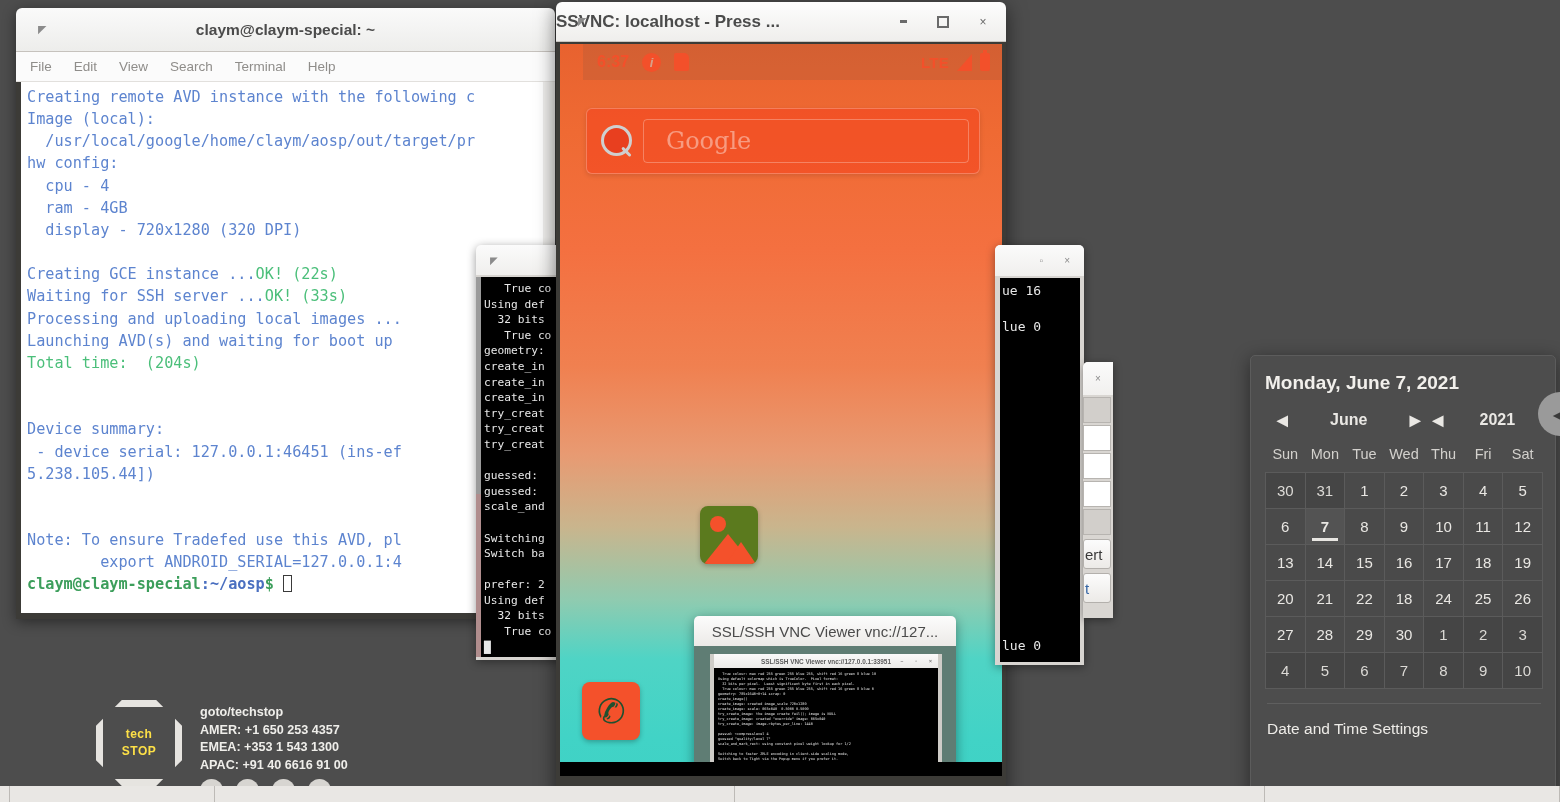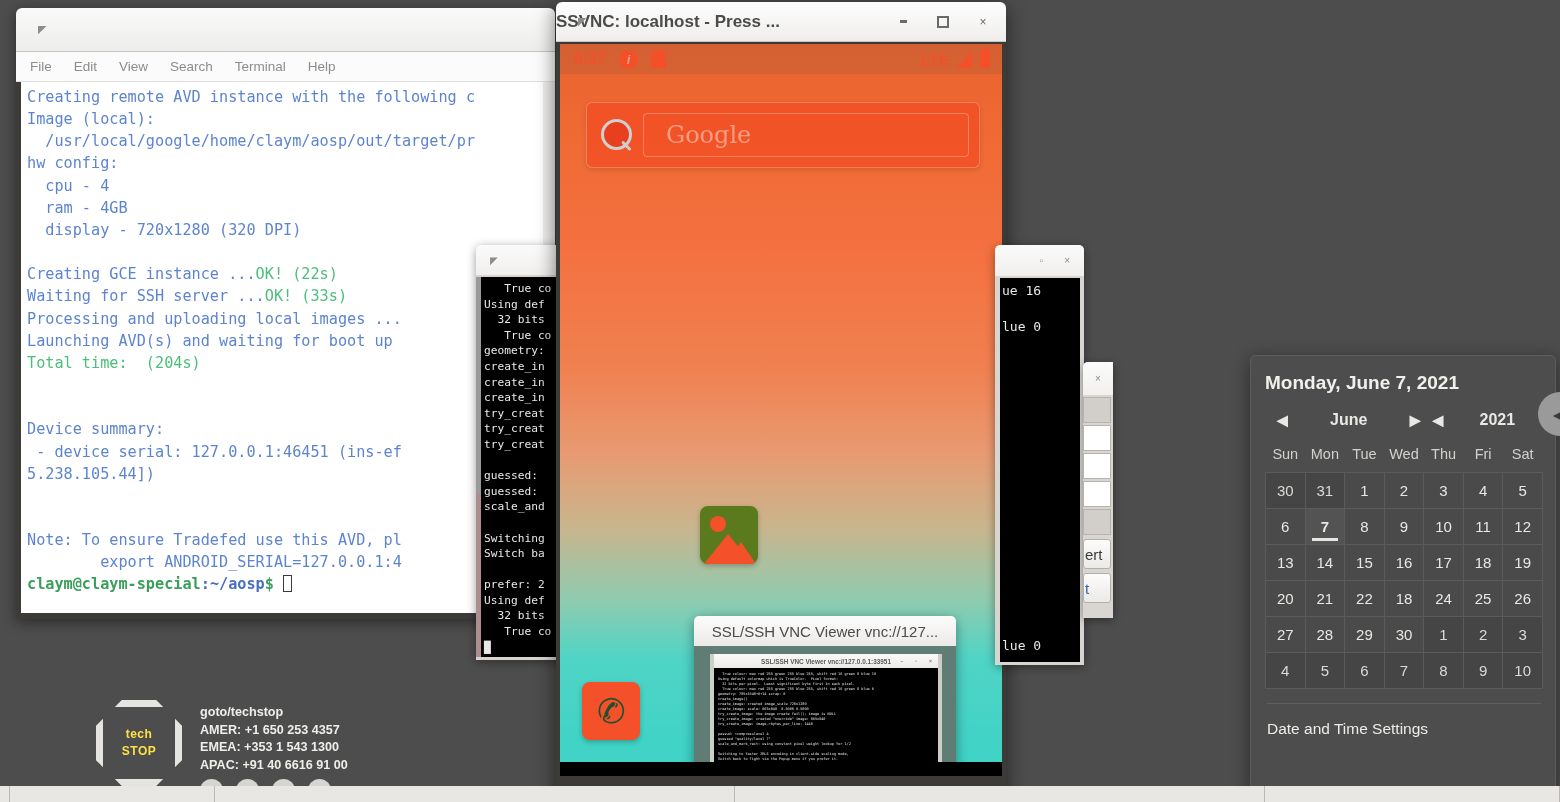--- a/index.html
+++ b/index.html
@@ -122,22 +122,22 @@
 
   
   .android-screen {
     position:absolute; left:4px; right:4px; top: 42px; bottom: 22px;
     background: linear-gradient(180deg,
        #e8622f 0%, #ef6a33 12%, #f47040 28%, #f08050 44%,
        #e89a72 56%, #c9b58d 66%, #8fcbb0 76%, #4fd4c5 84%, #41d3c6 95%, #3fd2c5 100%);
     overflow:hidden;
   }
   .a-statusbar {
-    height: 30px; display:flex; align-items:center; padding: 0 12px 0 14px;
-    background: rgba(160,90,60,.28); color:#f3502a; font-size:16px; font-weight:bold;
+    height: 36px; display:flex; align-items:center; padding: 0 12px 0 14px;
+    background: rgba(160,90,60,.28); color:#f3502a; font-size:16px; font-weight:bold;margin-left:23px;
   }
   .a-statusbar .sb-left { display:flex; align-items:center; gap:13px; }
   .a-statusbar .sb-right { margin-left:auto; display:flex; align-items:center; gap:8px; }
   .sb-info { width:19px; height:19px; border-radius:50%; background:#f3502a; color:#d8a08a;
     font-size:13px; display:flex; align-items:center; justify-content:center; font-style:italic; }
   .sb-sd { width:15px; height:18px; background:#f3502a; border-radius:2px 5px 2px 2px; }
   .sb-lte { font-size:15px; letter-spacing:.3px;}
   .sb-sig { width:0; height:0; border-left: 15px solid transparent; border-bottom: 17px solid #f3502a; }
   .sb-bat { width:10px; height:18px; background:#f3502a; border-radius:2px; position:relative; }
   .sb-bat::before { content:""; position:absolute; top:-3px; left:3px; width:4px; height:3px; background:#f3502a;}
@@ -241,20 +241,21 @@
   #taskbar .tb-item { border-right:1px solid #bdbab6; }
 </style>
 </head>
 <body>
 
 <div id="desktop">
 
   <div id="terminal-window">
     <div class="term-titlebar">
       <span class="tb-corner-glyph">◤</span>
+      <span class="term-title">claym@claym-special: ~</span>
     </div>
     <div class="term-menubar">
       <span>File</span>
       <span>Edit</span>
       <span>View</span>
       <span>Search</span>
       <span>Terminal</span>
       <span>Help</span>
     </div>
     <div class="term-body"><span class="t-blue">Creating remote AVD instance with the following c</span>

